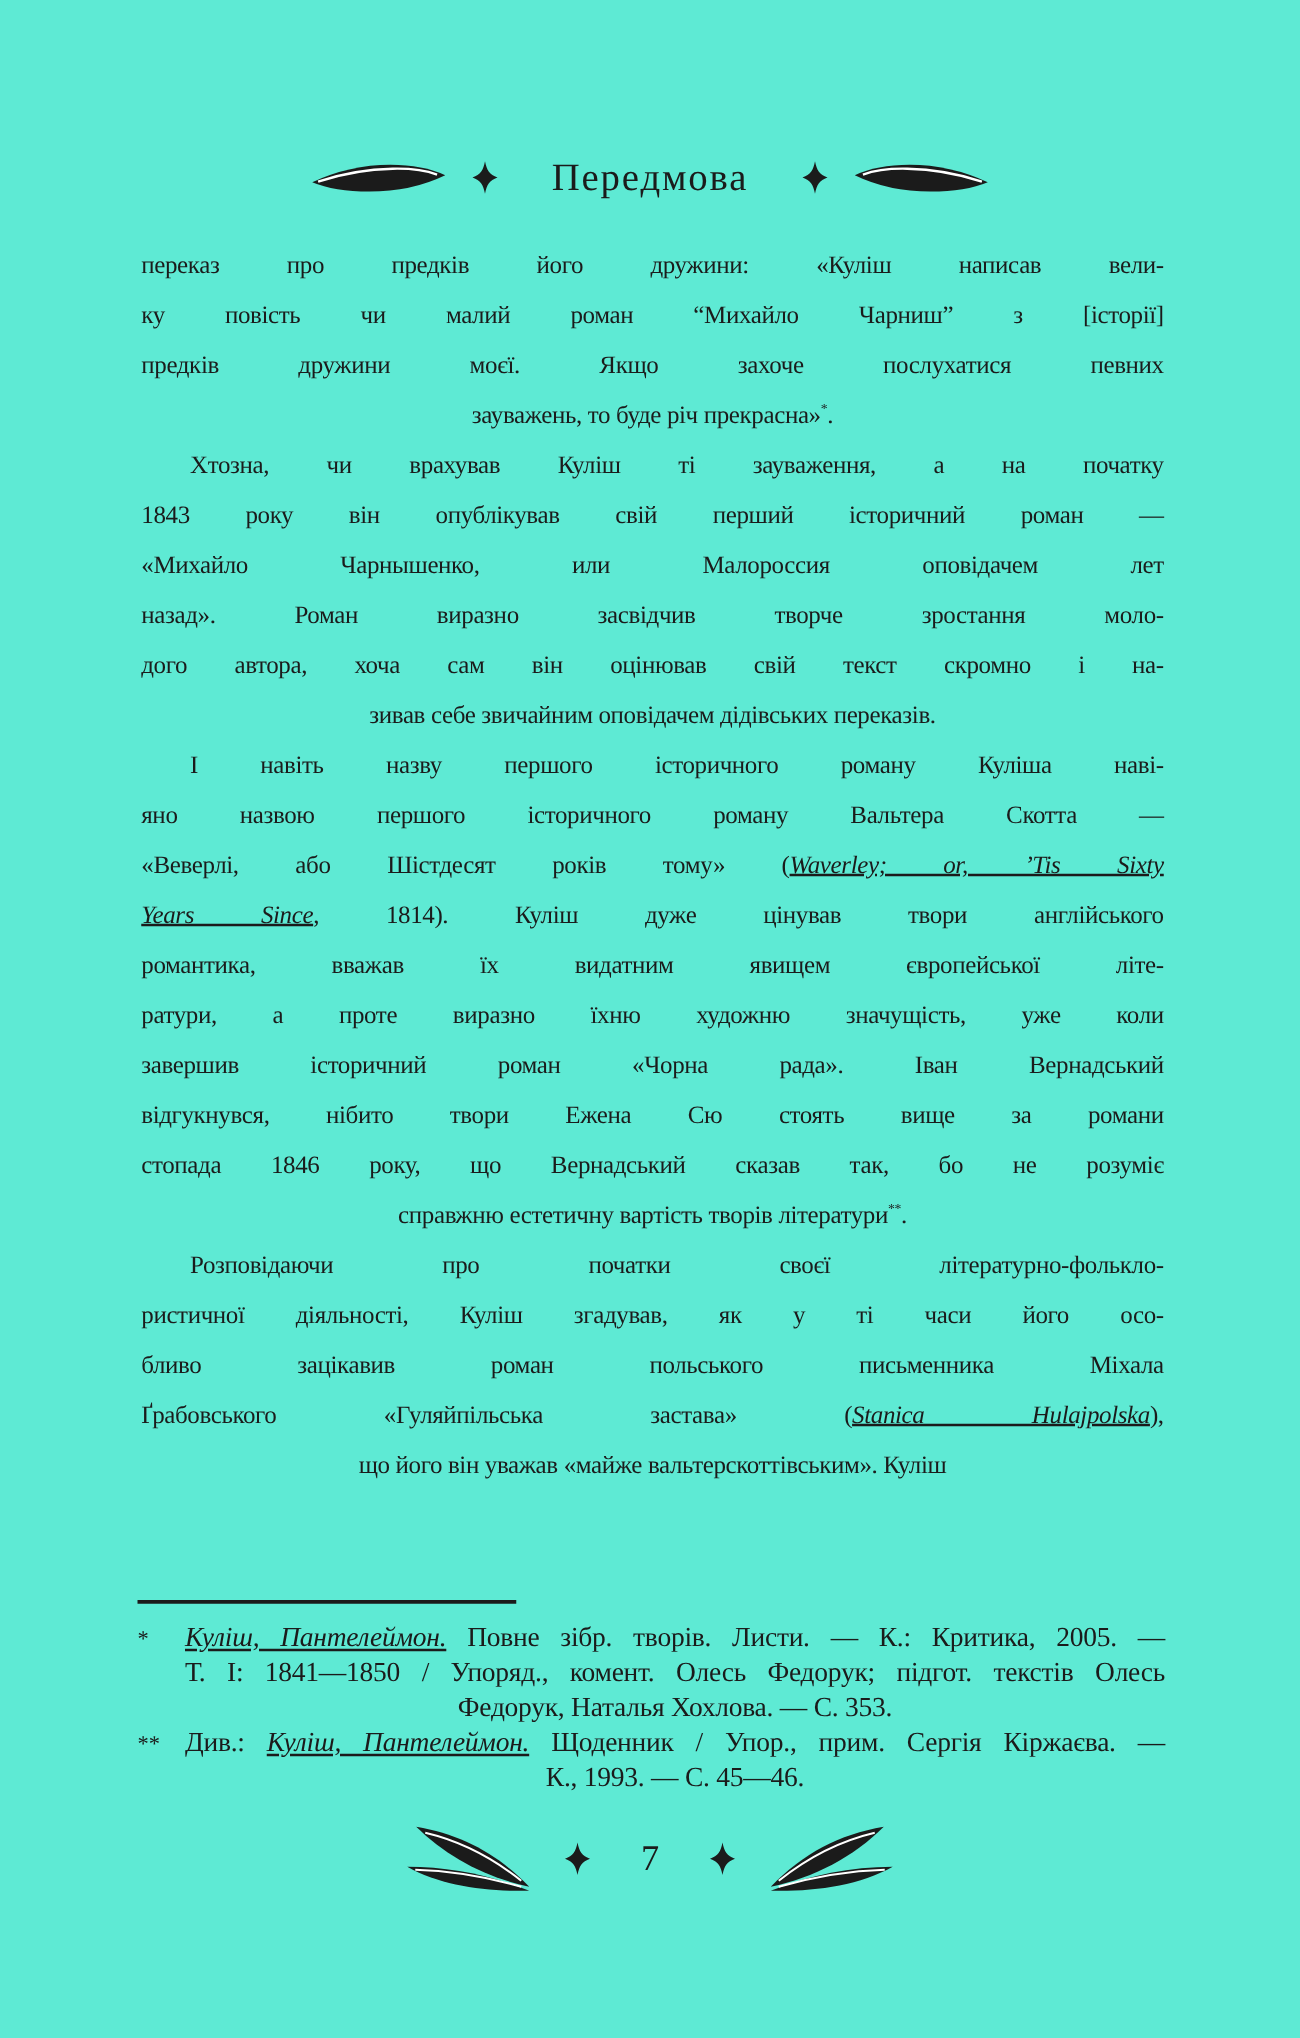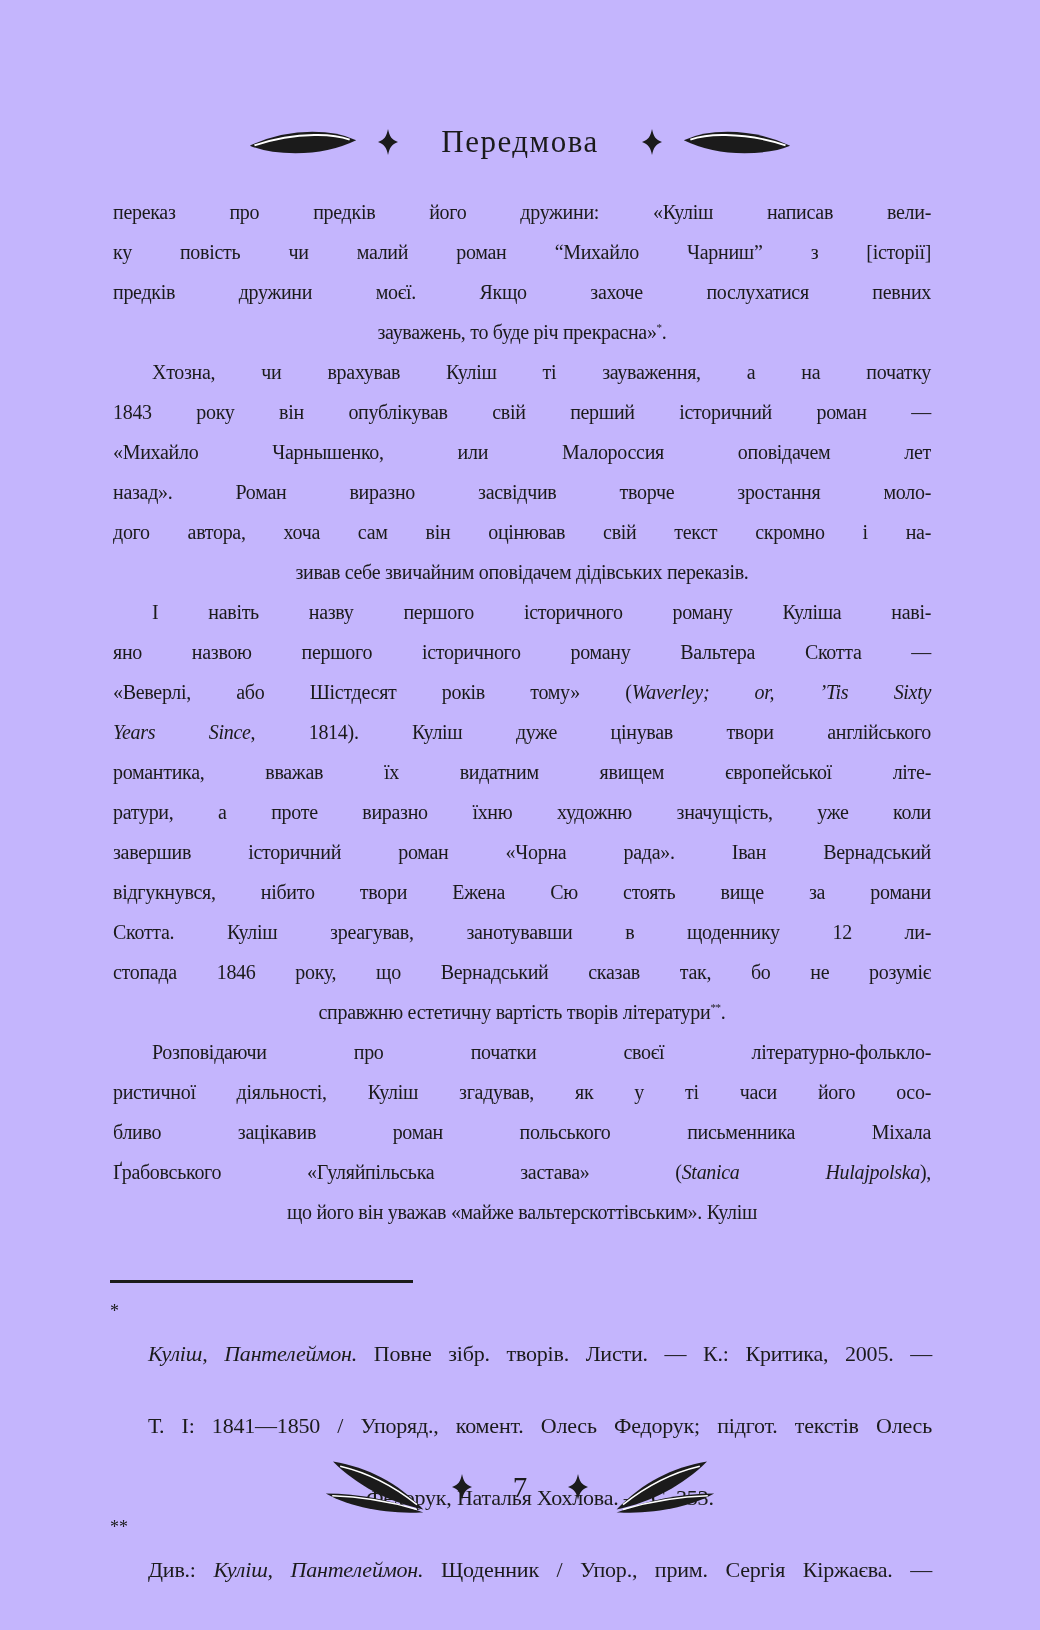--- a/index.html
+++ b/index.html
@@ -1,20 +1,20 @@
 <!DOCTYPE html>
 <html><head>
 <meta charset="utf-8">
 <style>
   html,body { margin:0; padding:0; background:#e8e8e8; }
   .page {
     position:relative;
     width:1040px; height:1630px;
     margin:0 auto;
-    background:#c4b5fd;
+    background:#5eead4;
     font-family:"Liberation Serif","DejaVu Serif",serif;
     color:#1b1b1b;
     overflow:hidden;
   }
   
   .header {
     position:absolute; top:114px; left:0; right:0; height:56px;
     display:flex; justify-content:center; align-items:center; gap:18px;
   }
   .header-title {
@@ -25,38 +25,38 @@
   .body-text {
     position:absolute; top:192px; left:113px; width:818px;
   }
   .line {
     font-size:20px; line-height:40px; letter-spacing:-0.3px;
     text-align:justify; text-align-last:justify;
     white-space:normal;
   }
   .line.last { text-align:center; text-align-last:auto; }
   .line.indent { padding-left:39px; }
-  .italic { font-style:italic; }
+  .italic { font-style:italic;text-decoration:underline; }
   .sup { font-size:0.55em; vertical-align:super; line-height:0; }
   
   .footnote-rule {
     position:absolute; top:1280px; left:110px; width:303px; height:3px;
     background:#1b1b1b;
   }
   .footnotes {
     position:absolute; top:1296px; left:110px; width:822px;
   }
   .footnote { display:flex; }
   .fn-marker {
     width:38px; flex-shrink:0; font-size:18px; line-height:28px; padding-top:1px;
   }
   .fn-lines { flex:1 1 auto; }
   .fn-line {
     font-size:22px; line-height:28px; letter-spacing:-0.2px;
-    text-align:justify; text-align-last:justify;margin-top:44px;
+    text-align:justify; text-align-last:justify;
   }
   .fn-line.last { text-align:center; text-align-last:auto; }
   
   .footer {
     position:absolute; top:1450px; left:0; right:0; height:74px;
     display:flex; justify-content:center; align-items:center; gap:26px;
   }
   .page-number { font-size:29px; padding:0 14px; }
   .mirror { transform:scaleX(-1); }
 </style>
@@ -95,21 +95,20 @@
       <div class="line"><span>дого автора, хоча сам він оцінював свій текст скромно і на-</span></div>
       <div class="line last"><span>зивав себе звичайним оповідачем дідівських переказів.</span></div>
       <div class="line indent"><span>І навіть назву першого історичного роману Куліша наві-</span></div>
       <div class="line"><span>яно назвою першого історичного роману Вальтера Скотта —</span></div>
       <div class="line"><span>«Веверлі, або Шістдесят років тому» (</span><span class="italic">Waverley; or, ’Tis Sixty</span></div>
       <div class="line"><span class="italic">Years Since</span><span>, 1814). Куліш дуже цінував твори англійського</span></div>
       <div class="line"><span>романтика, вважав їх видатним явищем європейської літе-</span></div>
       <div class="line"><span>ратури, а проте виразно їхню художню значущість, уже коли</span></div>
       <div class="line"><span>завершив історичний роман «Чорна рада». Іван Вернадський</span></div>
       <div class="line"><span>відгукнувся, нібито твори Ежена Сю стоять вище за романи</span></div>
-      <div class="line"><span>Скотта. Куліш зреагував, занотувавши в щоденнику 12 ли-</span></div>
       <div class="line"><span>стопада 1846 року, що Вернадський сказав так, бо не розуміє</span></div>
       <div class="line last"><span>справжню естетичну вартість творів літератури</span><span class="sup">**</span><span>.</span></div>
       <div class="line indent"><span>Розповідаючи про початки своєї літературно-фолькло-</span></div>
       <div class="line"><span>ристичної діяльності, Куліш згадував, як у ті часи його осо-</span></div>
       <div class="line"><span>бливо зацікавив роман польського письменника Міхала</span></div>
       <div class="line"><span>Ґрабовського «Гуляйпільська застава» (</span><span class="italic">Stanica Hulajpolska</span><span>),</span></div>
       <div class="line last"><span>що його він уважав «майже вальтерскоттівським». Куліш</span></div>
     </div>
 
   <div class="footnote-rule"></div>

